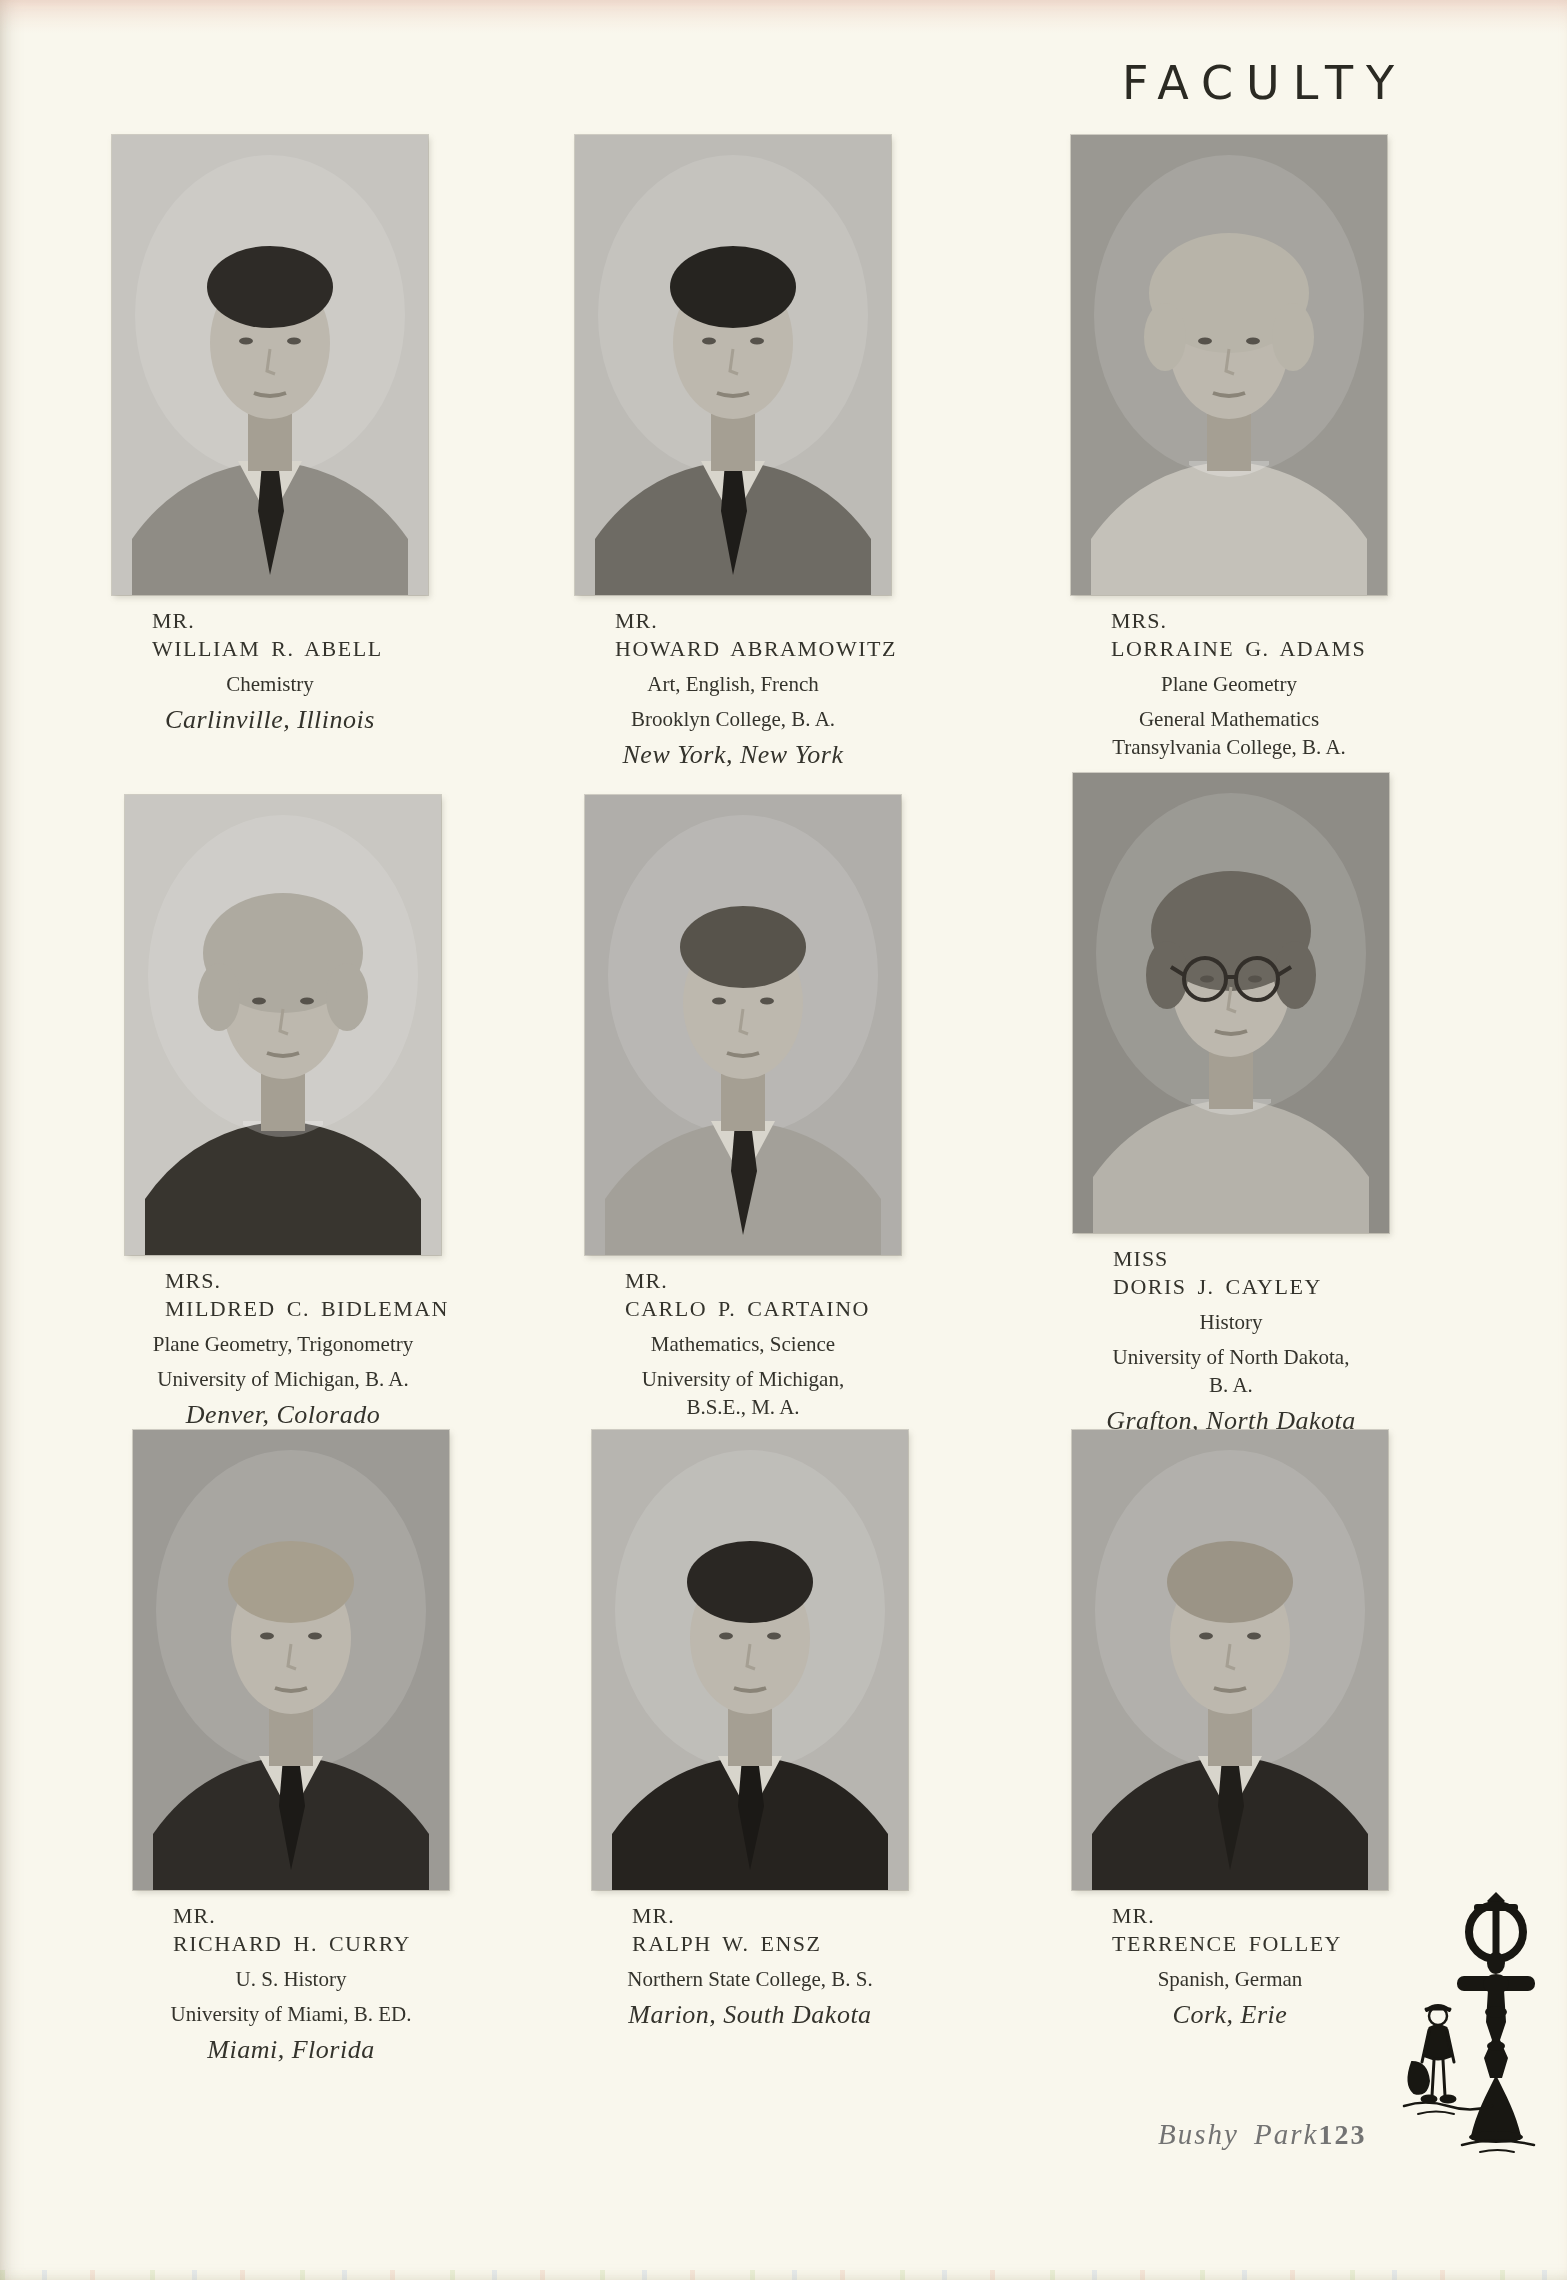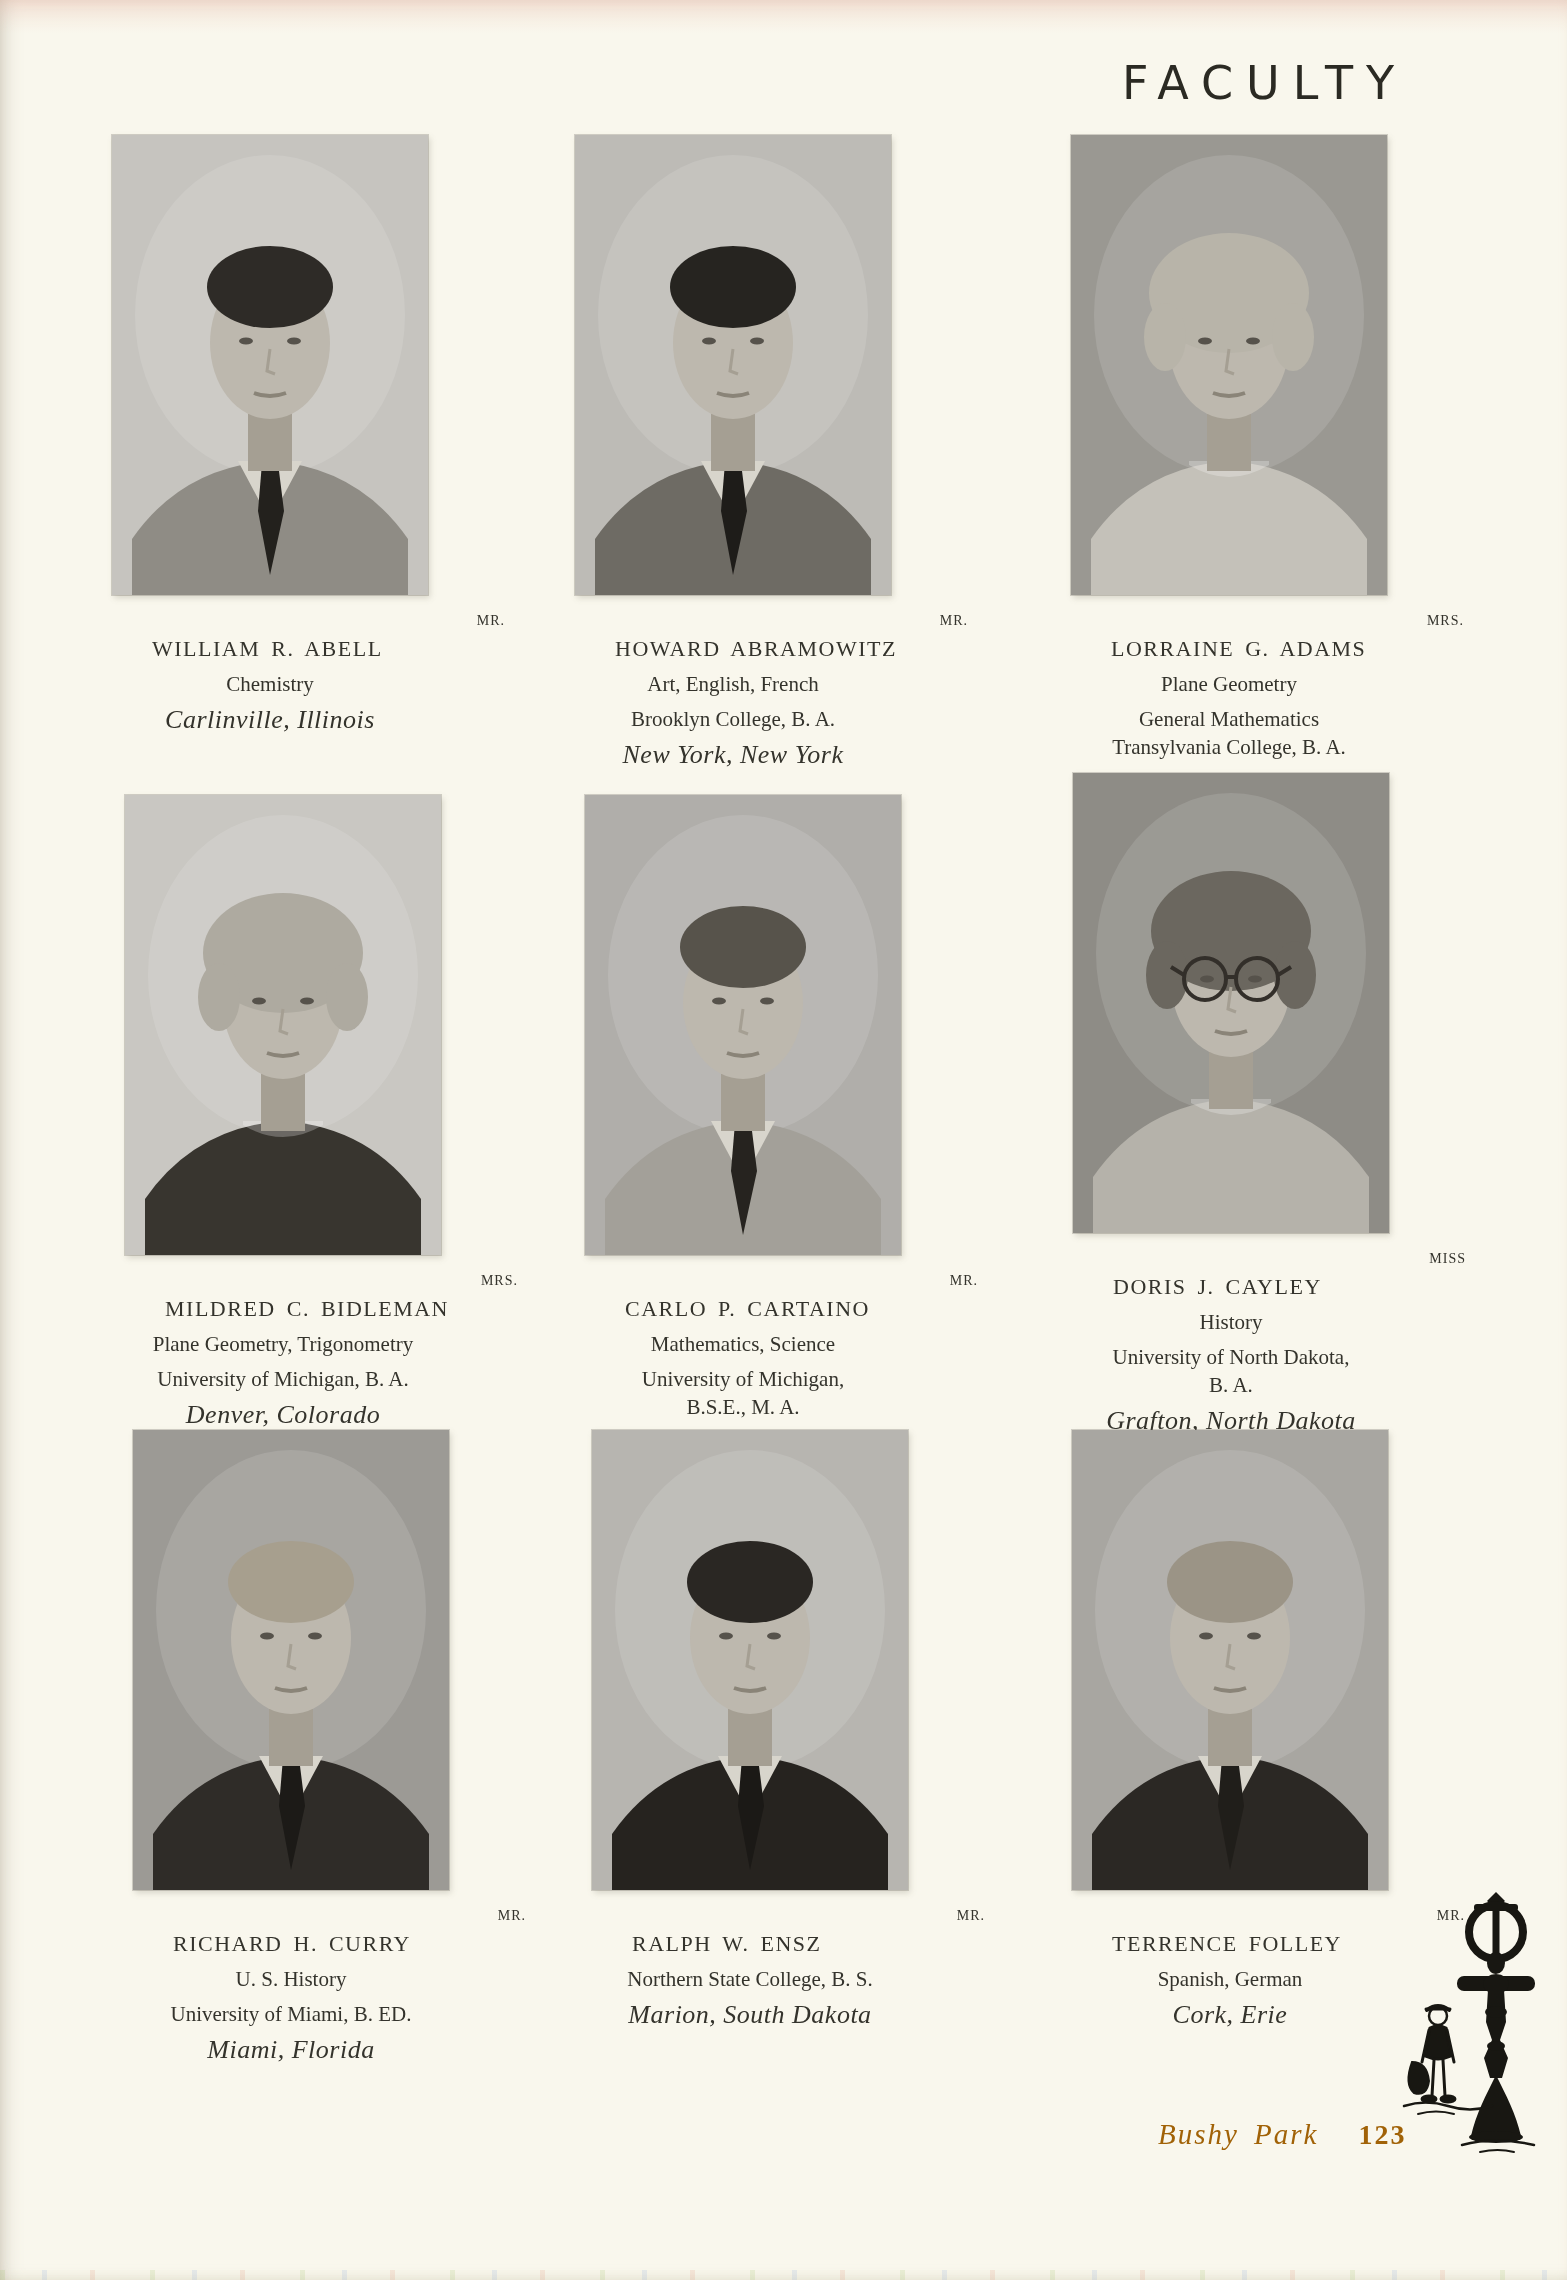--- a/index.html
+++ b/index.html
@@ -33,29 +33,29 @@
   }
   .card{position:absolute;width:470px;}
   .photo{
     width:316px;height:460px;margin:0 auto;
     background:#b5b3ae;overflow:hidden;
     box-shadow:0 0 0 1px rgba(90,88,80,.25), 2px 3px 6px rgba(120,115,95,.25);
   }
   .photo svg{display:block;}
   .caption{margin-top:12px;text-align:center;line-height:28px;}
   .idblock{text-align:left;padding-left:117px;}
-  .honorific{font-size:14px;letter-spacing:1px;text-align:right;}
+  .honorific{font-size:22px;letter-spacing:1px;}
   .fname{font-size:22px;letter-spacing:1.5px;word-spacing:4px;}
   .group{margin-top:7px;font-size:21px;}
   .group div{line-height:28px;}
   .location{margin-top:8px;font-size:26px;font-style:italic;letter-spacing:.5px;}
   .footer{
     position:absolute;left:1158px;top:2118px;
-    display:flex;align-items:baseline;gap:40px;
-    font-size:29px;color:#a16207;
+    display:flex;align-items:baseline;
+    font-size:29px;color:#737373;
   }
   .footer .school{font-style:italic;letter-spacing:2px;word-spacing:6px;}
   .footer .pagenum{font-size:28px;letter-spacing:2px;font-weight:bold;}
   .lamppost{position:absolute;left:1396px;top:1890px;width:155px;height:285px;}
 </style>
 </head>
 <body>
 
 <div class="page">
   <div class="top-tint"></div>

